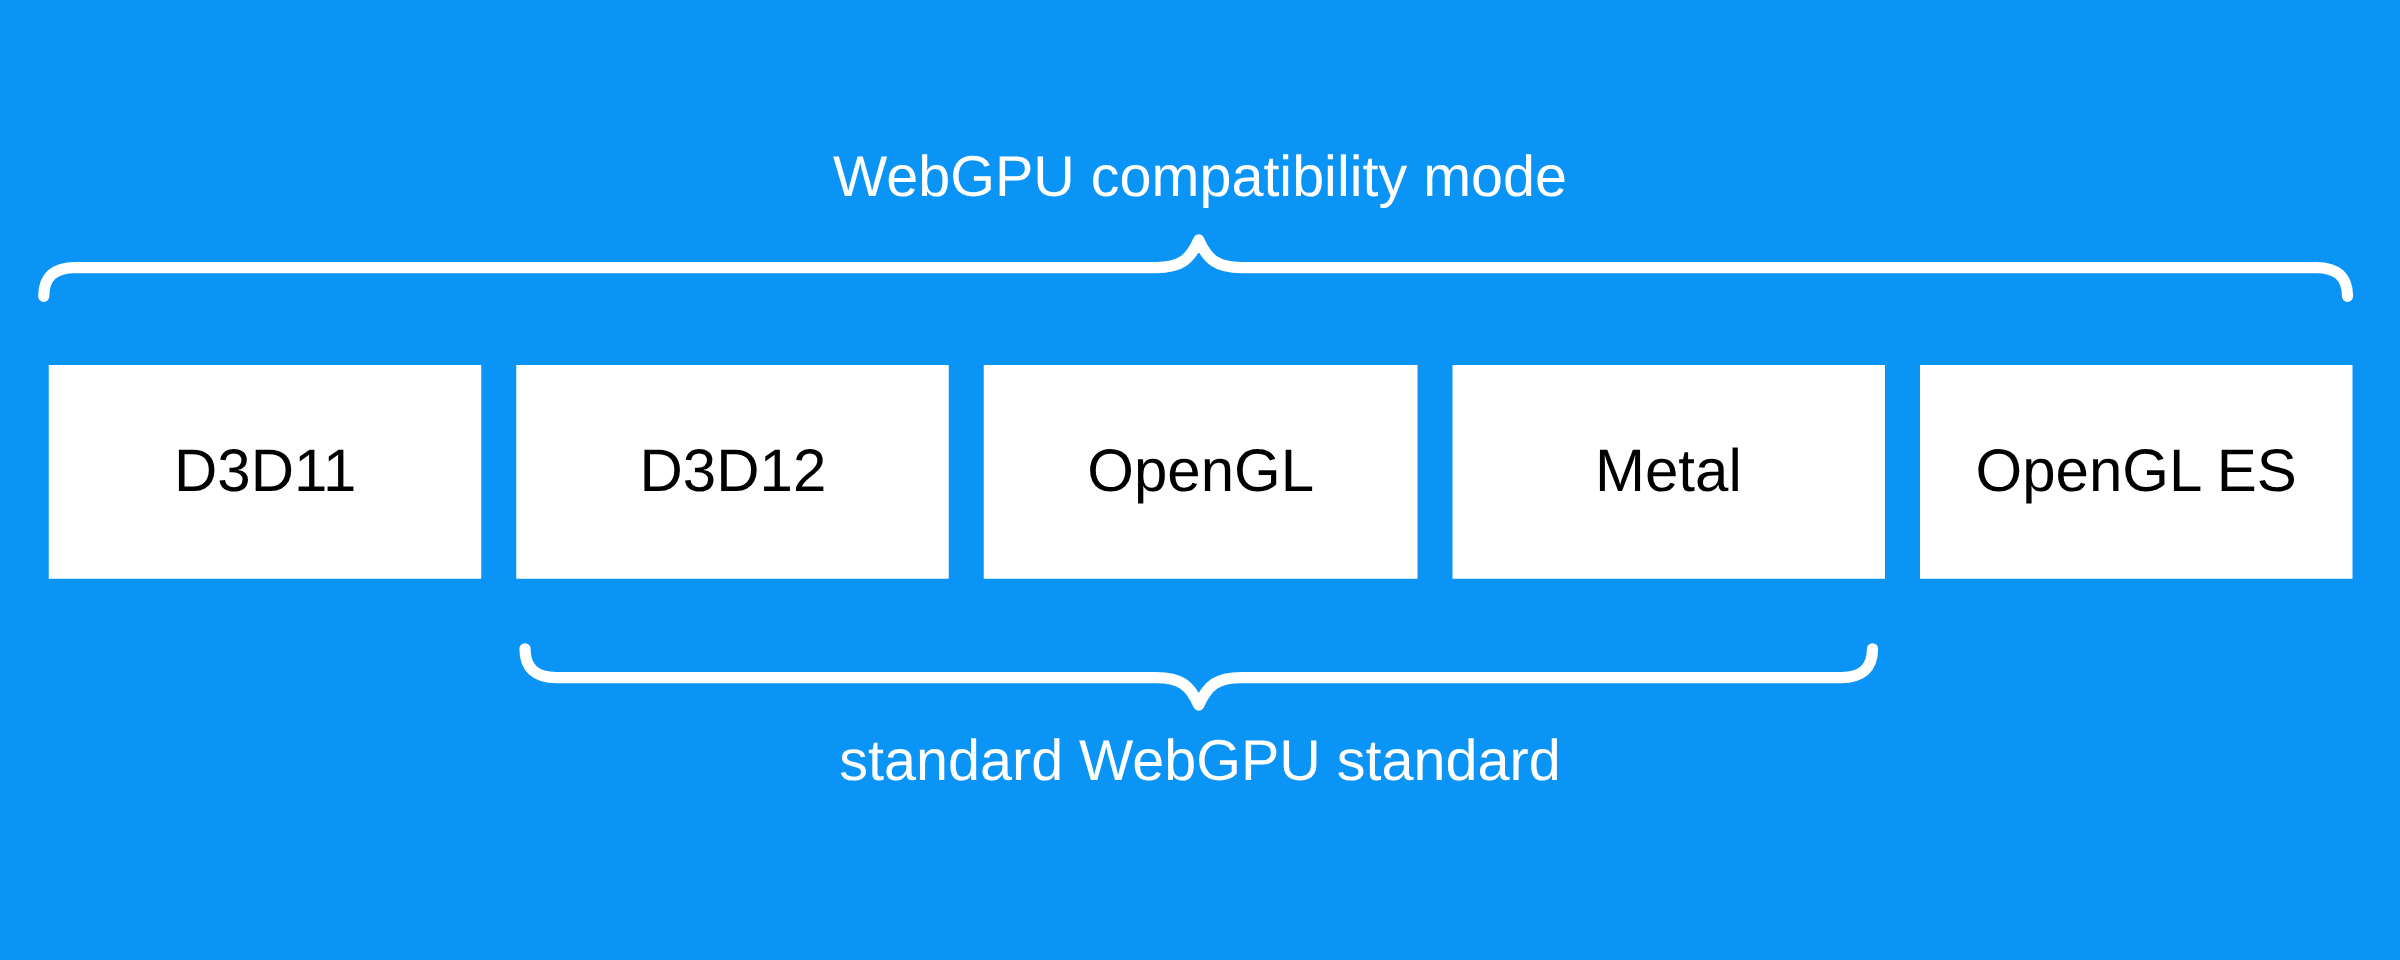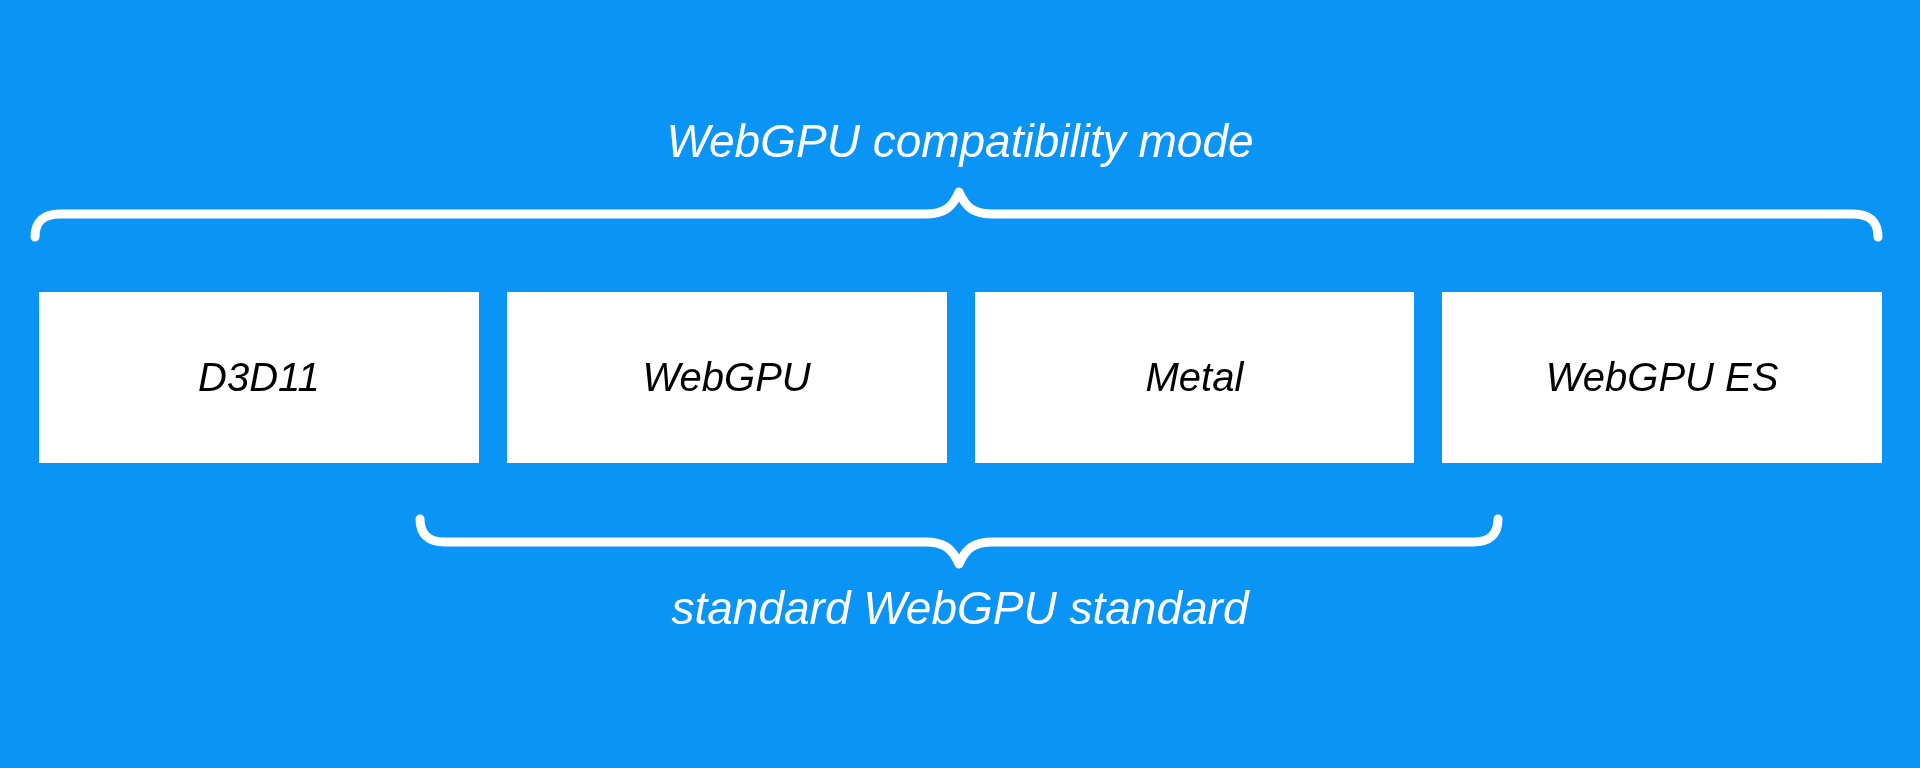--- a/index.html
+++ b/index.html
@@ -6,21 +6,20 @@
     margin: 0;
     padding: 0;
   }
   .canvas {
     position: relative;
     width: 1920px;
     height: 768px;
     background: var(--background, #0a94f5);
     font-family: "Liberation Sans", sans-serif;
     overflow: hidden;
-    font-style: italic;
   }
   .brace-label {
     position: absolute;
     left: 0;
     width: 100%;
     text-align: center;
     color: var(--label-text, #ffffff);
     font-size: 46px;
     line-height: 50px;
     font-weight: 400;
@@ -53,21 +52,21 @@
   }
   .api-box {
     flex: 1 1 0;
     background: var(--box-bg, #ffffff);
     display: flex;
     align-items: center;
     justify-content: center;
   }
   .api-box span {
     color: var(--box-text, #000000);
-    font-size: 40px;
+    font-size: 48px;
     font-weight: 400;
     white-space: nowrap;
   }
 </style>
 </head>
 <body>
 
 <div class="canvas">
 
   <div class="brace-label title-label">WebGPU compatibility mode</div>
@@ -75,25 +74,28 @@
   <svg class="overlay" viewBox="0 0 1920 768">
     <path class="brace" d="M 35 237 Q 35 214 60 214 L 925 214 C 944 214 952 208 959 192 C 966 208 974 214 993 214 L 1853 214 Q 1878 214 1878 237"></path>
     <path class="brace" d="M 420 519 Q 420 542 445 542 L 925 542 C 944 542 952 548 959 564 C 966 548 974 542 993 542 L 1473 542 Q 1498 542 1498 519"></path>
   </svg>
 
   <div class="boxes-row">
     <div class="api-box">
       <span>D3D11</span>
     </div>
     <div class="api-box">
-      <span>WebGPU</span>
+      <span>D3D12</span>
+    </div>
+    <div class="api-box">
+      <span>OpenGL</span>
     </div>
     <div class="api-box">
       <span>Metal</span>
     </div>
     <div class="api-box">
-      <span>WebGPU ES</span>
+      <span>OpenGL ES</span>
     </div>
   </div>
 
   <div class="brace-label bottom-label">standard WebGPU standard</div>
 
 </div>
 
 </body></html>

